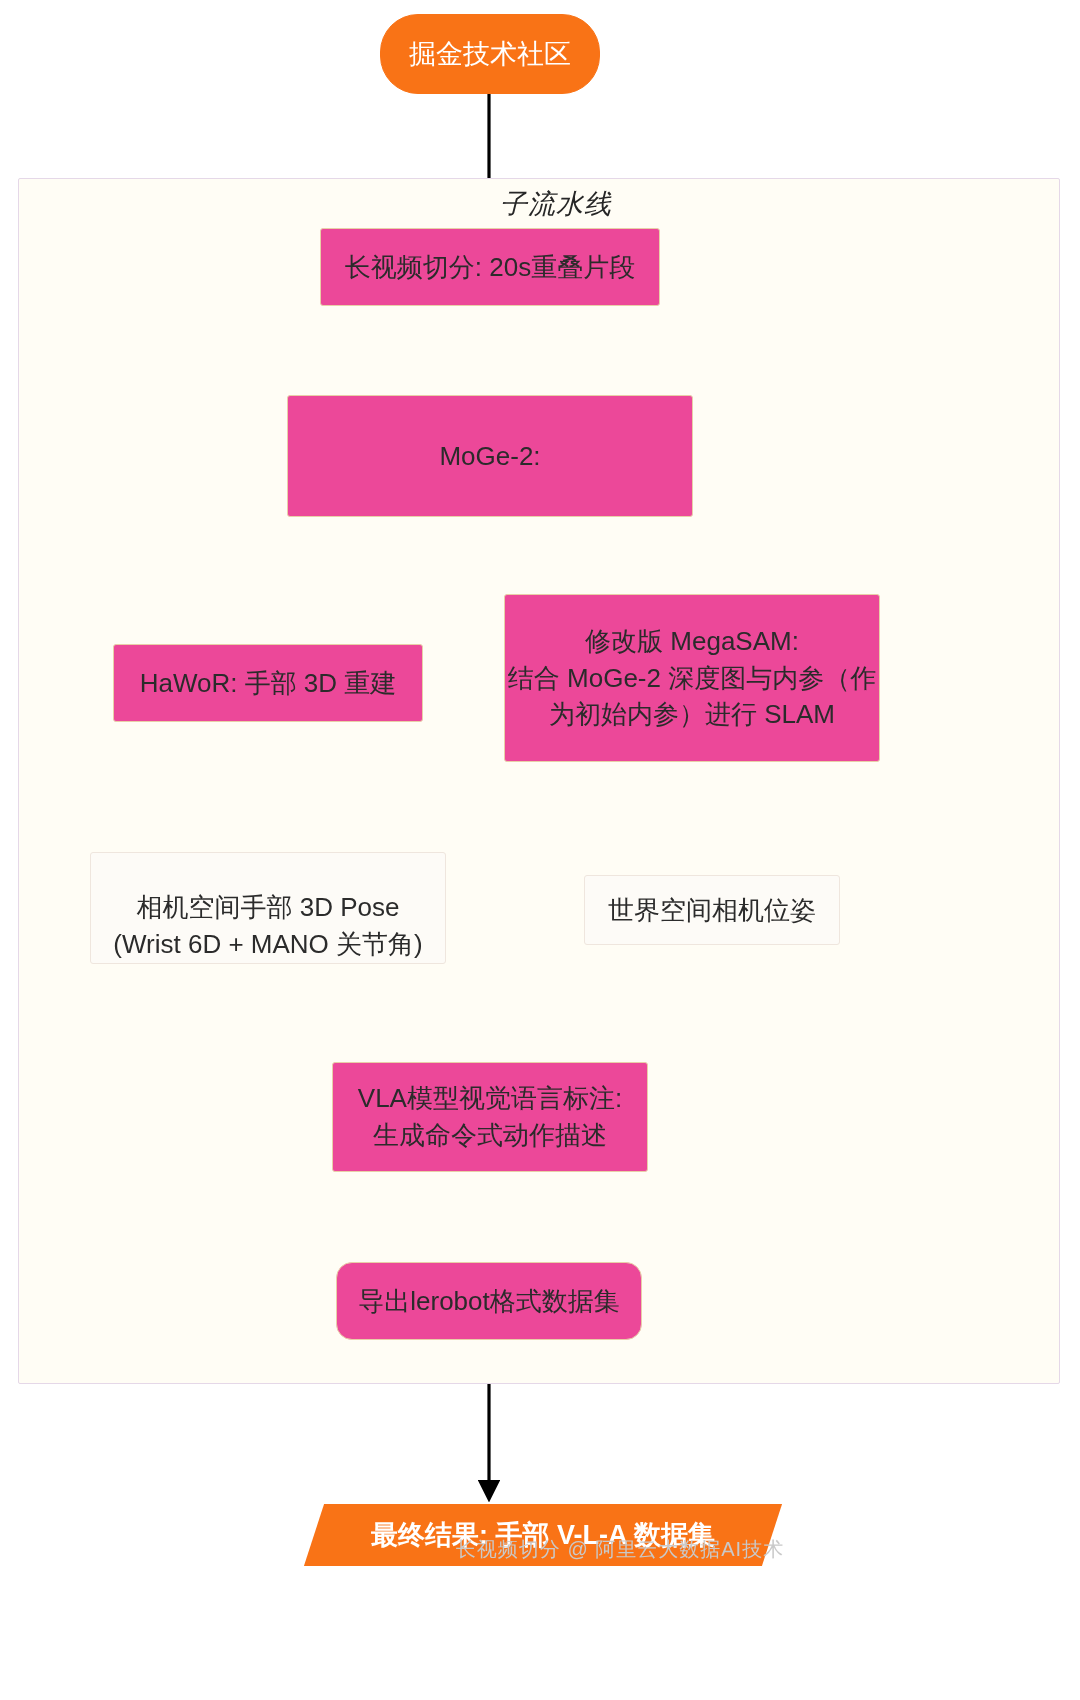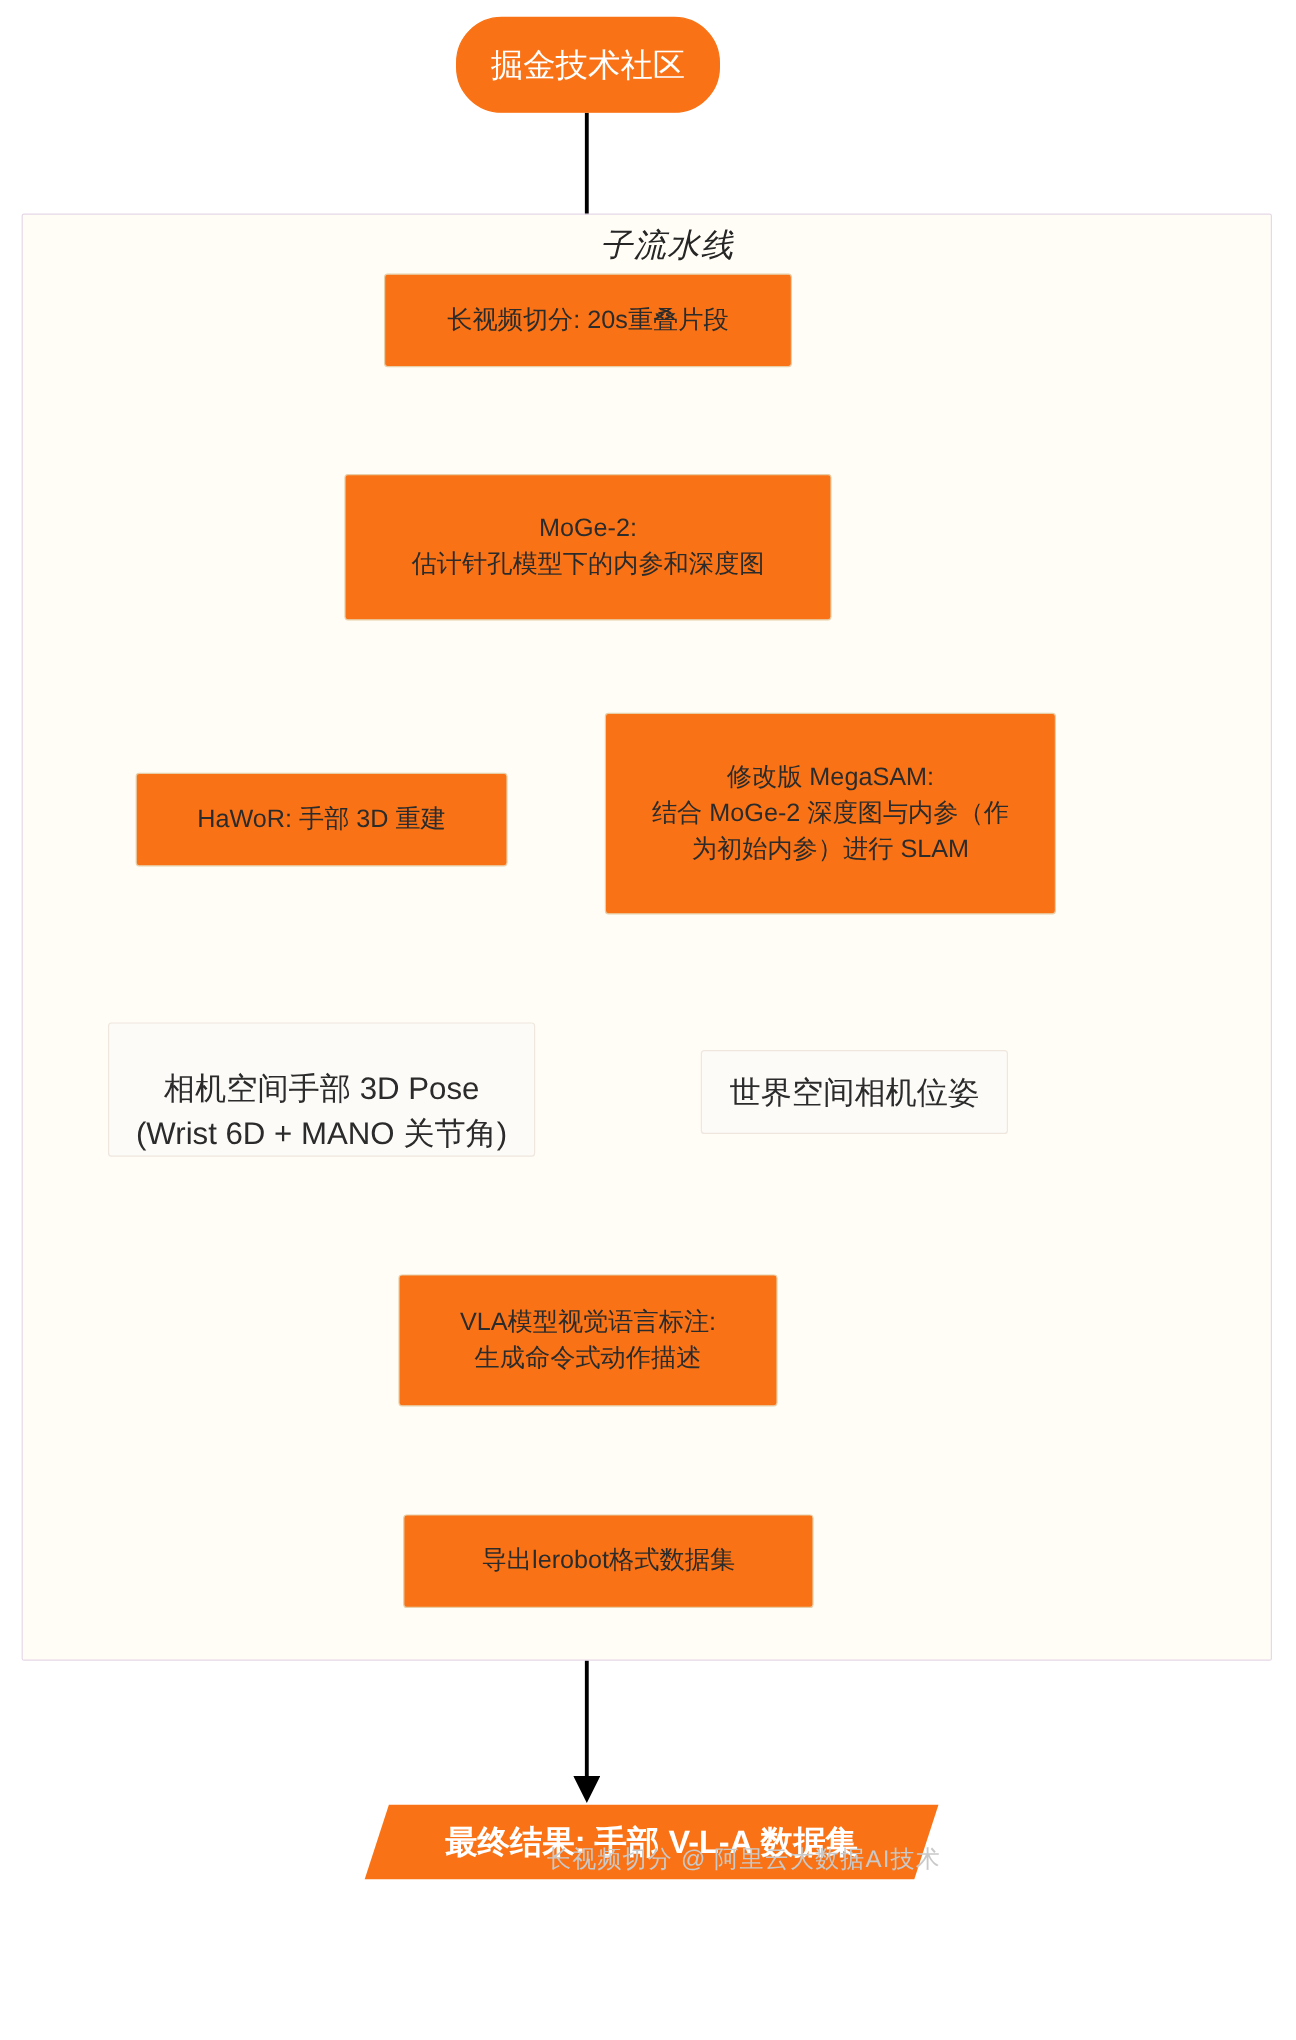--- a/index.html
+++ b/index.html
@@ -58,24 +58,24 @@
   .node .ln { display: block; white-space: nowrap; }
 
   .n-orange-round {
     background: #f97316;
     border: 1px solid #f97316;
     border-radius: 38px;
     color: #ffffff;
     font-size: 27px;
   }
   .n-tan {
-    background: #f97316;
+    background: #ec4899;
     border: 1px solid #e8cfa8;
     border-radius: 3px;
-    font-size: 21px;
+    font-size: 26px;
   }
   .n-pale {
     background: #fdfbf7;
     border: 1px solid #efe6de;
     border-radius: 3px;
     font-size: 26px;
   }
 
   
   .n-result {
@@ -145,21 +145,20 @@
 <div class="node n-orange-round" style="left:380px; top:14px; width:220px; height:80px;">
   <span class="ln">掘金技术社区</span>
 </div>
 
 <div class="node n-tan" style="left:320px; top:228px; width:340px; height:78px;">
   <span class="ln">长视频切分: 20s重叠片段</span>
 </div>
 
 <div class="node n-tan" style="left:287px; top:395px; width:406px; height:122px;">
   <span class="ln">MoGe-2:</span>
-  <span class="ln">估计针孔模型下的内参和深度图</span>
 </div>
 
 <div class="node n-tan" style="left:113px; top:644px; width:310px; height:78px;">
   <span class="ln">HaWoR: 手部 3D 重建</span>
 </div>
 
 <div class="node n-tan" style="left:504px; top:594px; width:376px; height:168px;">
   <span class="ln">修改版 MegaSAM:</span>
   <span class="ln">结合 MoGe-2 深度图与内参（作</span>
   <span class="ln">为初始内参）进行 SLAM</span>
@@ -172,21 +171,21 @@
 
 <div class="node n-pale" style="left:584px; top:875px; width:256px; height:70px;">
   <span class="ln">世界空间相机位姿</span>
 </div>
 
 <div class="node n-tan" style="left:332px; top:1062px; width:316px; height:110px;">
   <span class="ln">VLA模型视觉语言标注:</span>
   <span class="ln">生成命令式动作描述</span>
 </div>
 
-<div class="node n-tan" style="left:336px; top:1262px; width:342px; height:78px;">
+<div class="node n-tan" style="left:336px; top:1262px; width:306px; height:78px;border-radius:16px;">
   <span class="ln">导出lerobot格式数据集</span>
 </div>
 
 <div class="n-result" style="left:314px; top:1504px; width:458px; height:62px;">
   <span class="inner">最终结果: 手部 V-L-A 数据集</span>
 </div>
 
 <div class="watermark">
   <span class="wm-inner">长视频切分 @ 阿里云大数据AI技术</span>
 </div>

